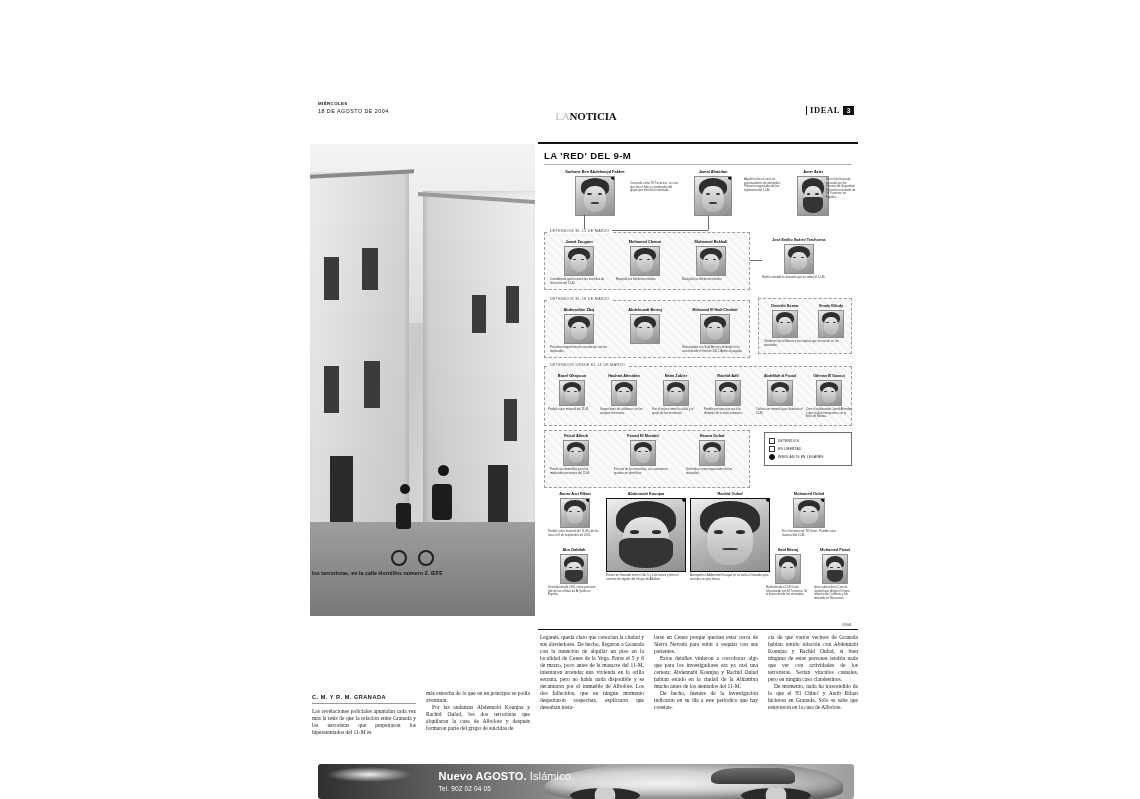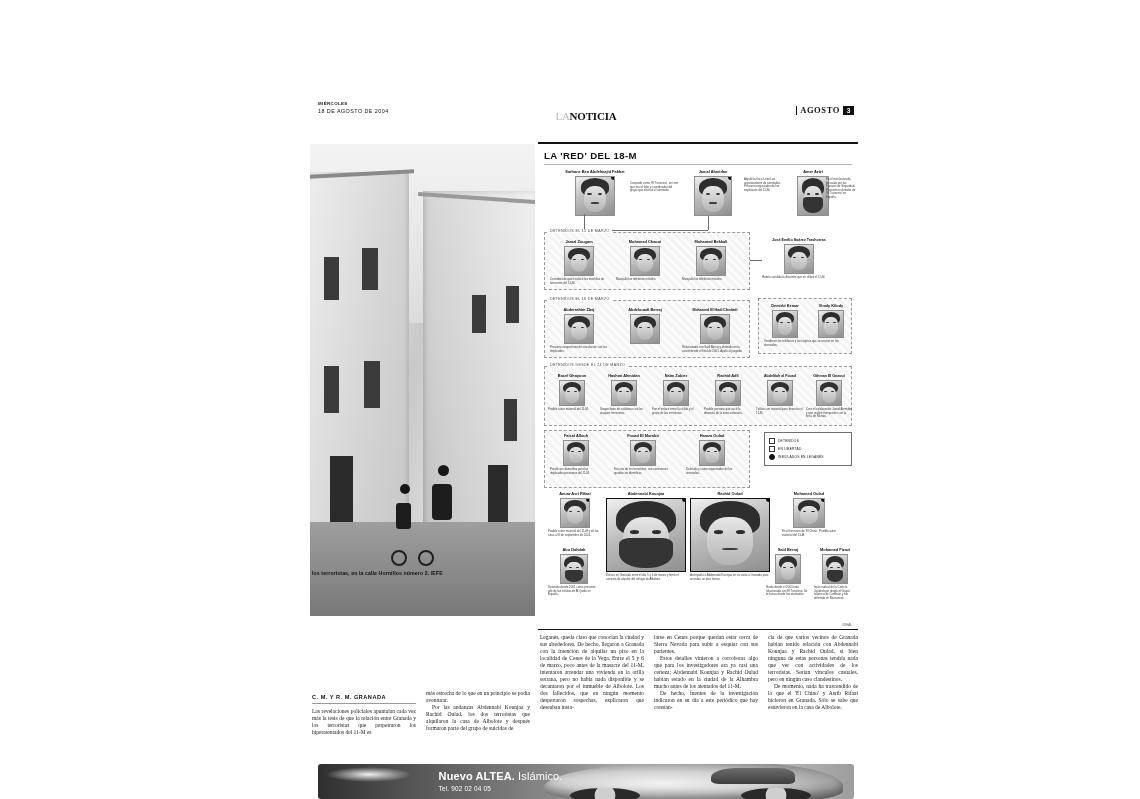--- a/index.html
+++ b/index.html
@@ -281,21 +281,21 @@
   <div class="sheet">
 
     <div class="masthead">
       <div class="mh-weekday">MIÉRCOLES</div>
       <div class="mh-date">18 DE AGOSTO DE 2004</div>
       <div class="mh-center">
         <span class="la">LA</span><span class="noticia">NOTICIA</span>
       </div>
       <div class="mh-right">
         <span class="bar"></span>
-        <span class="ideal">AGOSTO</span>
+        <span class="ideal">IDEAL</span>
         <span class="pageno">3</span>
       </div>
     </div>
 
     <div class="photo-wrap">
       <div class="photo">
         <div class="ph-sky"></div>
         <div class="ph-bldgL"></div>
         <div class="ph-bldgR"></div>
         <div class="ph-roof"></div>
@@ -339,21 +339,21 @@
       <p class="first">larse en Cenes porque querían estar cerca de Sierra Nevada para subir a esquiar con sus parientes.</p>
       <p>Estos detalles vinieron a corroborar algo que para los investigadores era ya casi una certeza: Abdennabi Kounjaa y Rachid Oulad habían estado en la ciudad de la Alhambra mucho antes de los atentados del 11-M.</p>
       <p>De hecho, fuentes de la investigación indicaron en su día a este periódico que hay constan-</p>
     </div>
     <div class="col c5">
       <p class="first">cia de que varios vecinos de Granada habían tenido relación con Abdennabi Kounjaa y Rachid Oulad, si bien ninguna de estas personas tendría nada que ver con actividades de los terroristas. Serían vínculos casuales, pero en ningún caso clandestinos.</p>
       <p>De momento, nada ha trascendido de lo que el 'El Chino' y Asrib Rifaat hicieron en Granada. Sólo se sabe que estuvieron en la casa de Albolote.</p>
     </div>
 
     <div class="info">
-      <div class="info-title">LA 'RED' DEL 18-M</div>
+      <div class="info-title">LA 'RED' DEL 9-M</div>
       <div class="info-title-rule"></div>
 
       <div class="node" style="left:26px; top:26px; width:62px;">
         <div class="nm two">Sarhane Ben
 Abdelmajid Fakhet</div>
         <div class="face" style="width:40px;height:40px;margin:0 auto;">
           <div class="hair"></div>
           <div class="skin"></div>
           <div class="eyeL"></div>
           <div class="eyeR"></div>
@@ -706,19 +706,19 @@
     </div>
 
     <div class="ad">
       <div class="ad-lights"></div>
       <div class="ad-car">
         <div class="ad-win"></div>
       </div>
       <div class="ad-wheel" style="right:40%;"></div>
       <div class="ad-wheel" style="right:8%;"></div>
       <div class="ad-text">
-        <div class="ad-head"><b>Nuevo ALTEA.</b><span> Islámico.</span></div>
+        <div class="ad-head"><b>Nuevo AGOSTO.</b><span> Islámico.</span></div>
         <div class="ad-tel">Tel. 902 02 04 05</div>
       </div>
     </div>
 
   </div>
 </div>
 
 </body></html>

